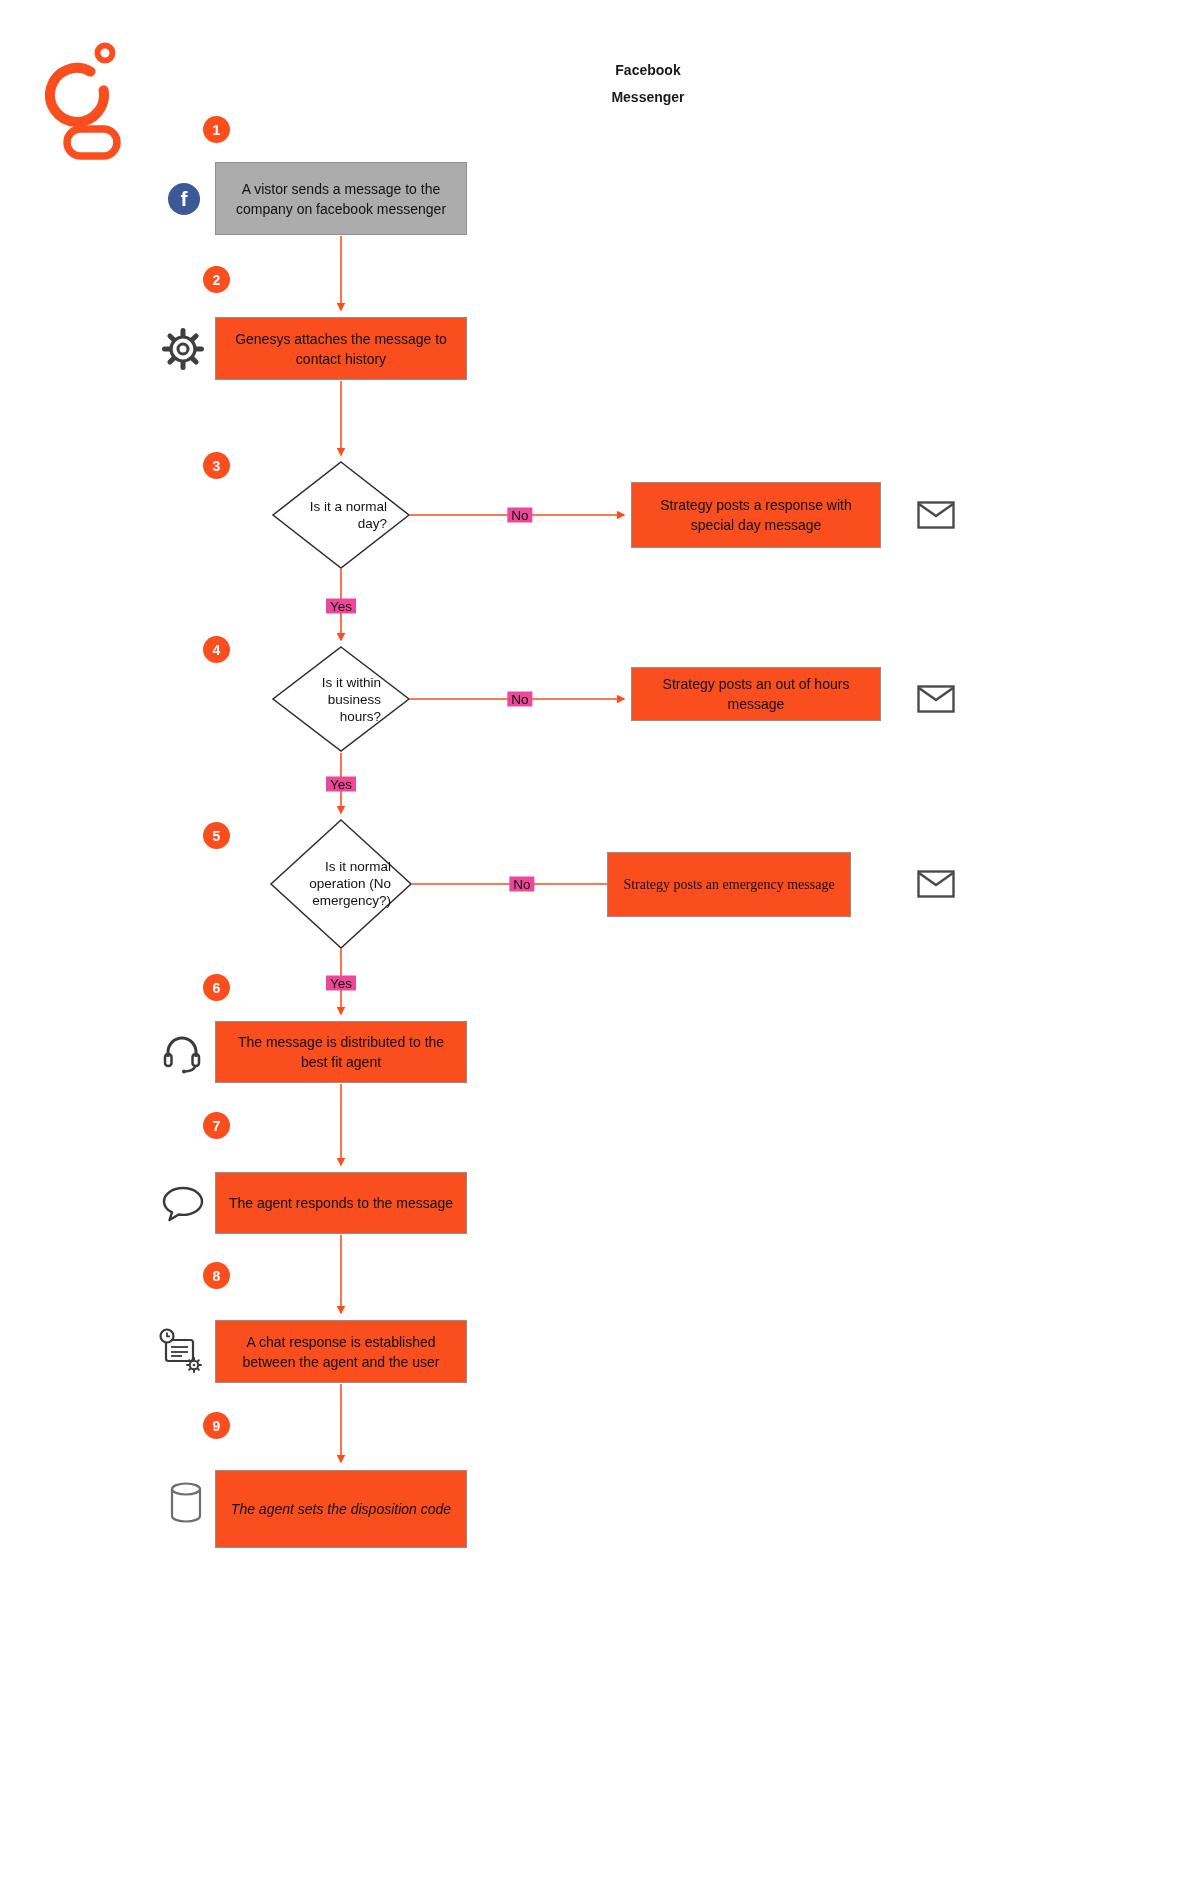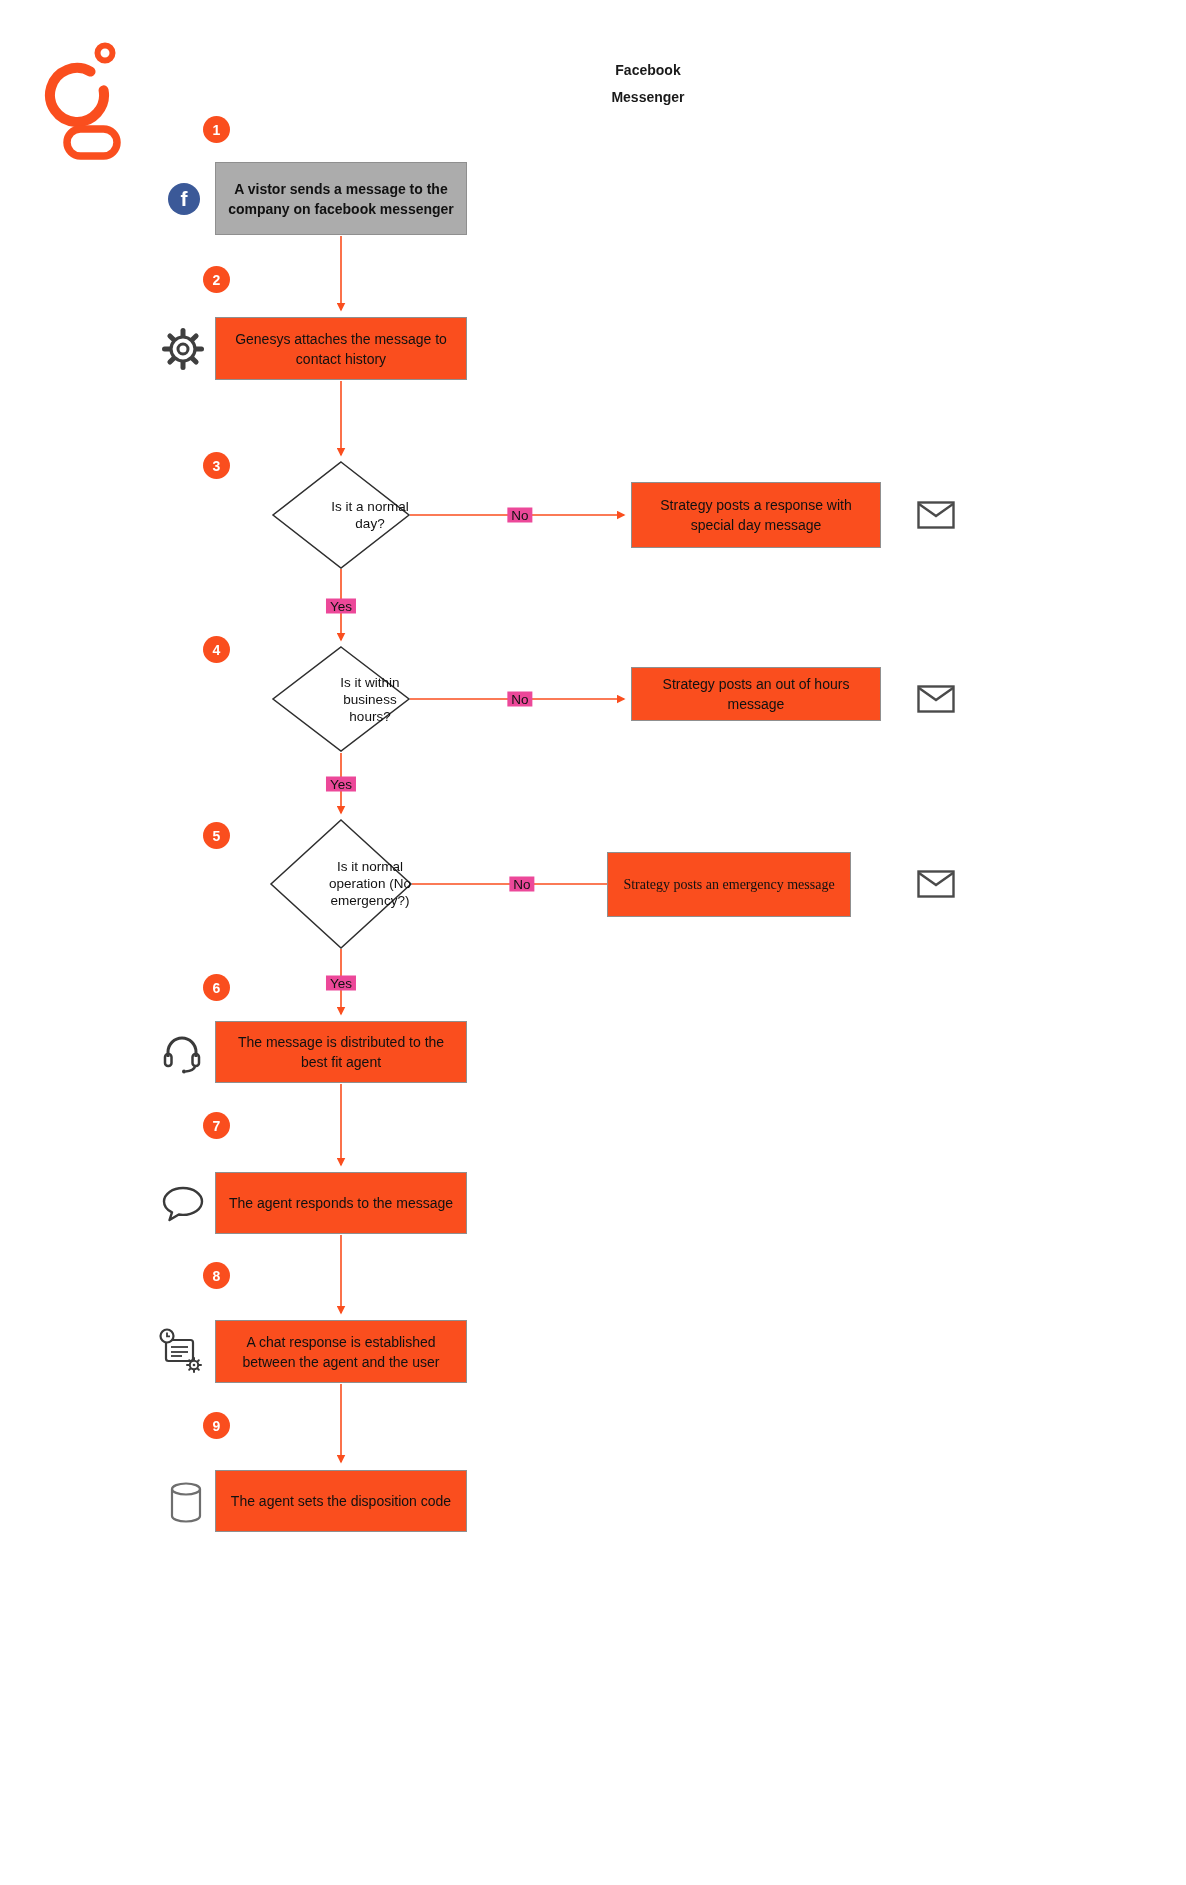--- a/index.html
+++ b/index.html
@@ -3,24 +3,24 @@
 <meta charset="utf-8">
 <style>
   * { margin:0; padding:0; box-sizing:border-box; }
   html,body { background:#ffffff; font-family:"Liberation Sans", sans-serif; }
   .canvas { position:relative; width:1186px; height:1885px; background:#fff; overflow:hidden; }
   .layer { position:absolute; left:0; top:0; width:1186px; height:1885px; }
   .box { position:absolute; display:flex; align-items:center; justify-content:center;
          text-align:center; font-size:14px; line-height:20px; color:#111;
          border:1px solid #8f8f8f; padding:4px 10px; }
   .box.orange { background:#FA4E1E; }
-  .box.gray { background:#ACACAC;font-weight:bold; }
+  .box.gray { background:#ACACAC; }
   .badge { position:absolute; width:27px; height:27px; border-radius:50%; background:#FA4E1E;
            color:#fff; font-size:14px; font-weight:700; display:flex; align-items:center; justify-content:center; }
-  .dlabel { position:absolute; text-align:center; font-size:13.5px; line-height:17px; color:#111;margin-left:29px; }
+  .dlabel { position:absolute; text-align:right; font-size:13.5px; line-height:17px; color:#111; }
   .edge-label { position:absolute; transform:translate(-50%,-50%); background:#ec4899;
                 padding:0 4px; font-size:13.5px; color:#111; white-space:nowrap; }
   .title { position:absolute; left:548px; top:57px; width:200px; text-align:center;
            font-size:14px; font-weight:700; color:#1a1a1a; line-height:27px; }
   .icon { position:absolute; }
   .fb { border-radius:50%; background:#3B5998; color:#fff; display:flex; align-items:center;
         justify-content:center; font-weight:700; font-size:21px; }
 </style>
 </head>
 <body>
@@ -84,21 +84,21 @@
   </div>
   <div class="box orange" style="left:215px; top:1021px; width:252px; height:62px;">
     <span>The message is distributed to the best fit agent</span>
   </div>
   <div class="box orange" style="left:215px; top:1172px; width:252px; height:62px;">
     <span>The agent responds to the message</span>
   </div>
   <div class="box orange" style="left:215px; top:1320px; width:252px; height:63px;">
     <span>A chat response is established between the agent and the user</span>
   </div>
-  <div class="box orange" style="left:215px; top:1470px; width:252px; height:62px;">
+  <div class="box orange" style="left:215px; top:1470px; width:252px; height:78px;font-style:italic;">
     <span>The agent sets the disposition code</span>
   </div>
 
   <div class="box orange" style="left:631px; top:482px; width:250px; height:66px;justify-content:flex-end;">
     <span>Strategy posts a response with special day message</span>
   </div>
   <div class="box orange" style="left:631px; top:667px; width:250px; height:54px;">
     <span>Strategy posts an out of hours message</span>
   </div>
   <div class="box orange" style="left:607px; top:852px; width:244px; height:65px;font-family:Liberation Serif, serif;">

